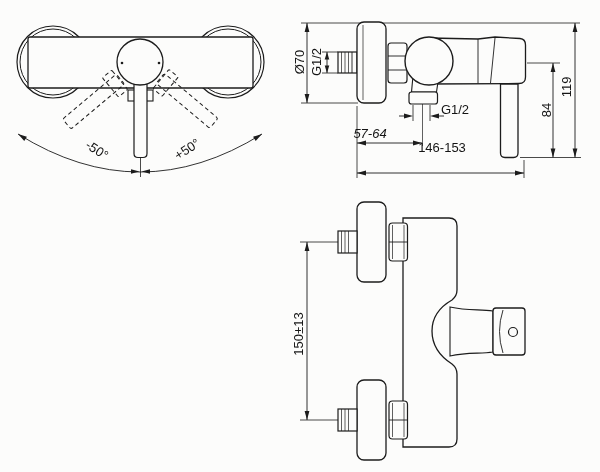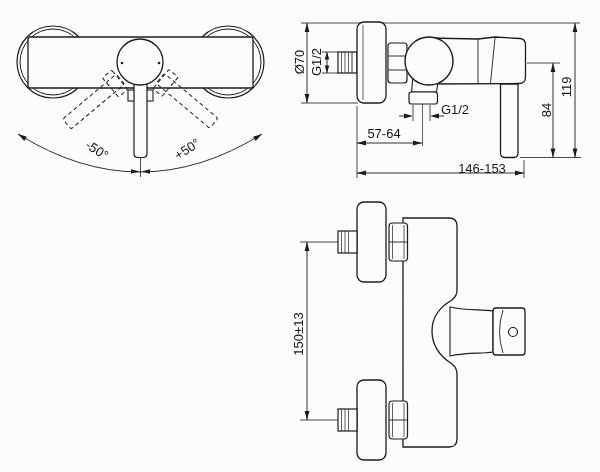--- a/index.html
+++ b/index.html
@@ -204,19 +204,19 @@
       </g>
 
     </g>
   </svg>
 
   <div class="lbl aL" style="left:97px;  top:150px;">-50°</div>
   <div class="lbl aR" style="left:187px; top:149px;">+50°</div>
   <div class="lbl r90" style="left:299px; top:62px;">Ø70</div>
   <div class="lbl r90" style="left:316px; top:62px;">G1/2</div>
   <div class="lbl" style="left:455px; top:109px;">G1/2</div>
-  <div class="lbl" style="left:384px; top:133px;">57-64</div>
-  <div class="lbl" style="left:442px; top:168px;margin-left:40px;">146-153</div>
+  <div class="lbl" style="left:370px; top:133px;font-style:italic;">57-64</div>
+  <div class="lbl" style="left:442px; top:147px;">146-153</div>
   <div class="lbl r90" style="left:546px; top:110px;">84</div>
   <div class="lbl r90" style="left:566px; top:87px;">119</div>
   <div class="lbl r90" style="left:298px; top:334px;">150±13</div>
 
 </div>
 
 </body></html>

